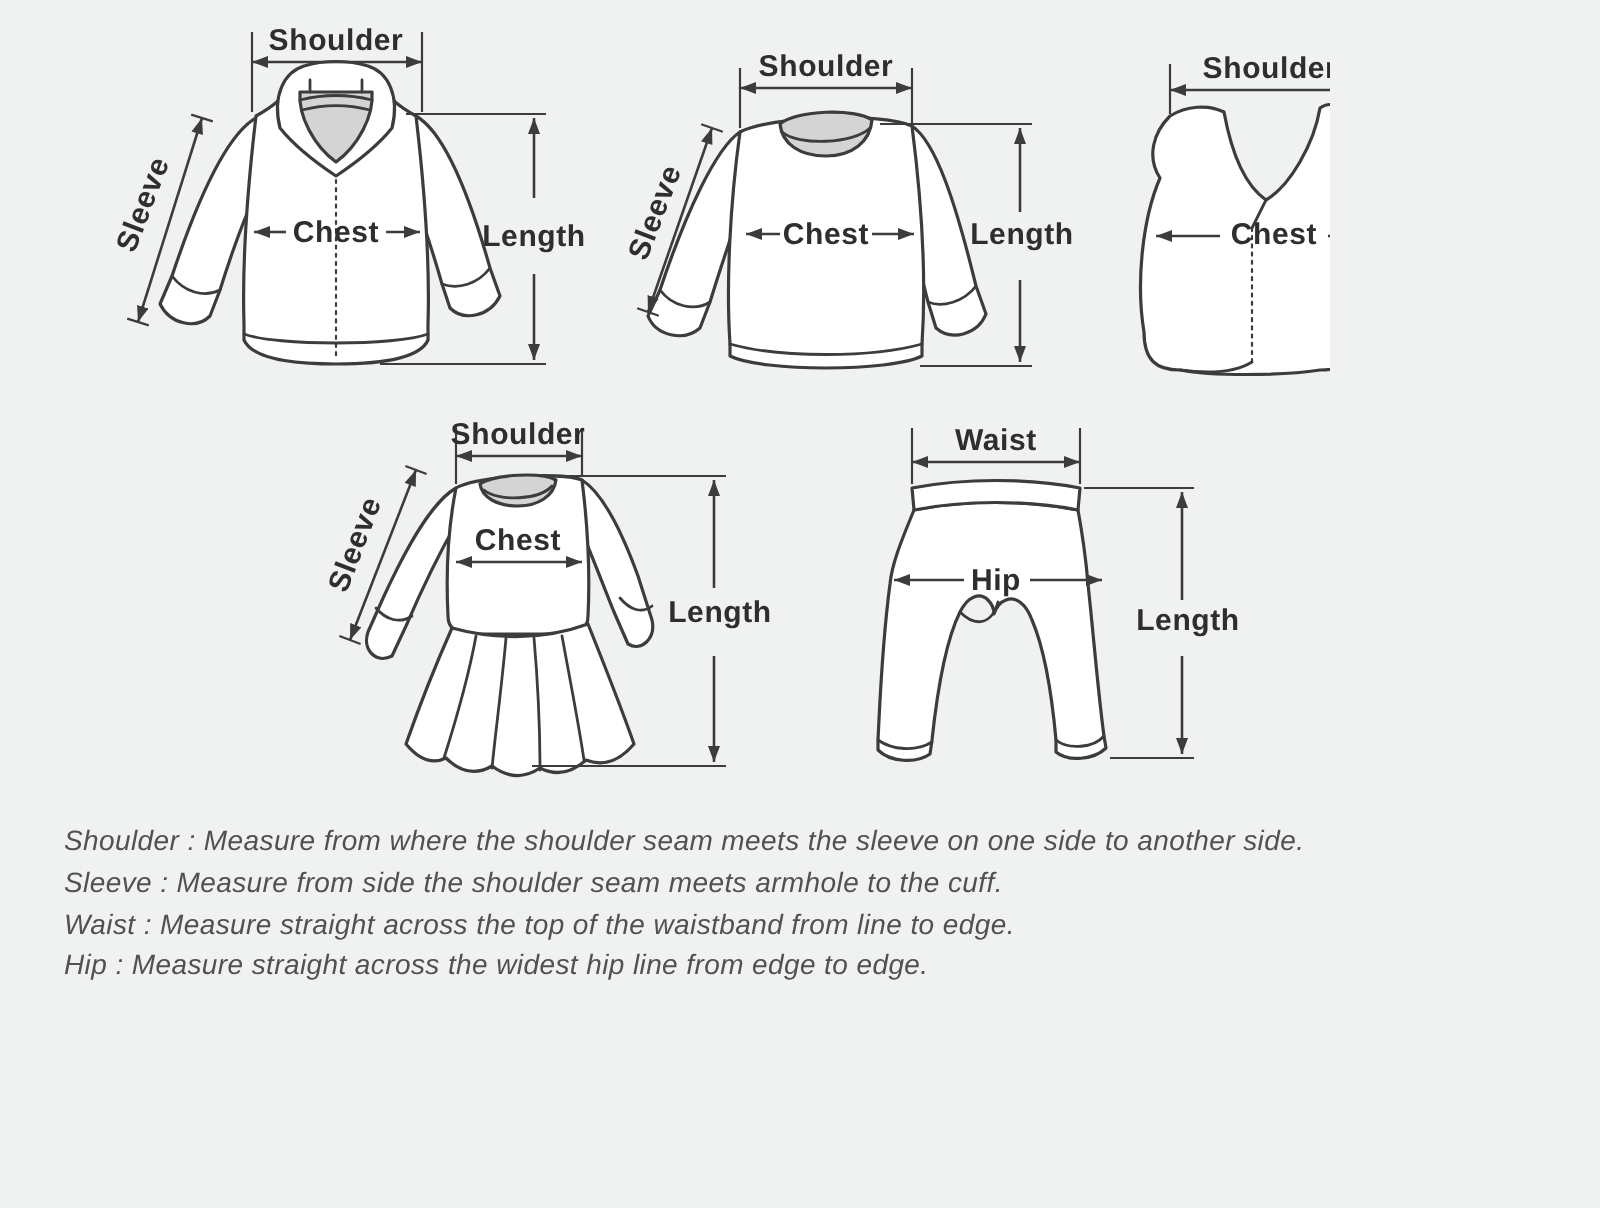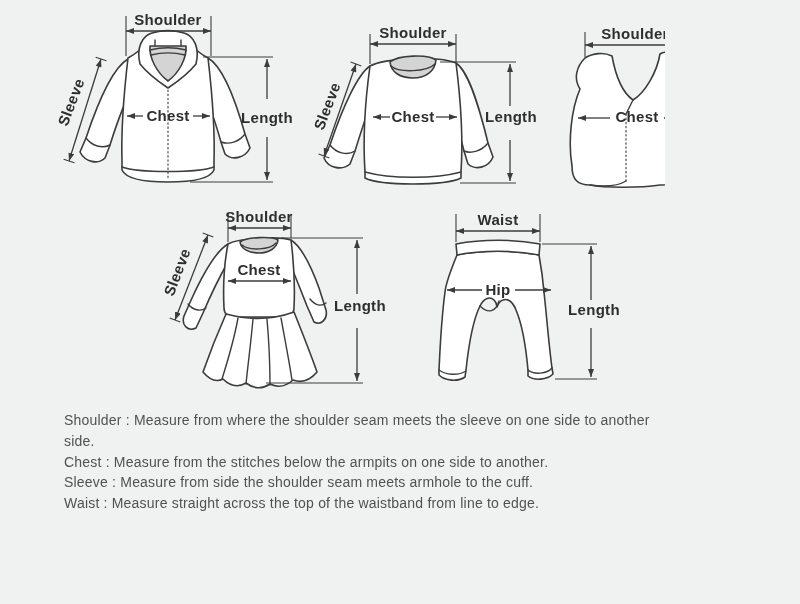--- a/index.html
+++ b/index.html
@@ -7,21 +7,21 @@
           font-family:"Liberation Sans",sans-serif;}
   .diagram{position:absolute;}
   svg text{font-family:"Liberation Sans",sans-serif;font-weight:700;font-size:15px;
            fill:#2e2e2e;letter-spacing:.3px;}
   .g{fill:#ffffff;stroke:#3c3c3c;stroke-width:1.6;stroke-linejoin:round;stroke-linecap:round;}
   .shade{fill:#d4d4d4;}
   .ln{fill:none;stroke:#3c3c3c;stroke-width:1.4;stroke-linecap:round;}
   .dot{stroke-dasharray:1.5 2.6;stroke-width:1.1;}
   .dim{fill:none;stroke:#3c3c3c;stroke-width:1.3;}
   .thin{stroke-width:1.1;}
-  .instructions{position:absolute;left:64px;top:410px;}
+  .instructions{position:absolute;left:32px;top:410px;font-style:italic;}
   .instructions p{margin:0;font-size:14px;line-height:20.8px;color:#515151;letter-spacing:.2px;}
 </style>
 </head>
 <body>
 
 <div class="canvas">
 
   <svg class="diagram" style="left:40px;top:0px" width="265" height="200" viewBox="0 0 265 200">
     <defs>
       <marker id="h-aE" orient="auto" markerUnits="userSpaceOnUse" markerWidth="9" markerHeight="7" refX="8" refY="3">
@@ -213,18 +213,18 @@
     <g>
       <path class="dim thin" d="M 122,44 L 177,44 M 135,179 L 177,179"></path>
       <path class="dim" d="M 171,100 L 171,46" marker-end="url(#p-aE)"></path>
       <path class="dim" d="M 171,128 L 171,177" marker-end="url(#p-aE)"></path>
       <text x="174" y="115" text-anchor="middle">Length</text>
     </g>
   </svg>
 
   <div class="instructions">
     <p>Shoulder : Measure from where the shoulder seam meets the sleeve on one side to another side.</p>
-    <p>Chest : Measure from the stitches below the armpits on one side to another.</p>
     <p>Sleeve : Measure from side the shoulder seam meets armhole to the cuff.</p>
     <p>Waist : Measure straight across the top of the waistband from line to edge.</p>
+    <p>Hip : Measure straight across the widest hip line from edge to edge.</p>
   </div>
 
 </div>
 
 </body></html>

